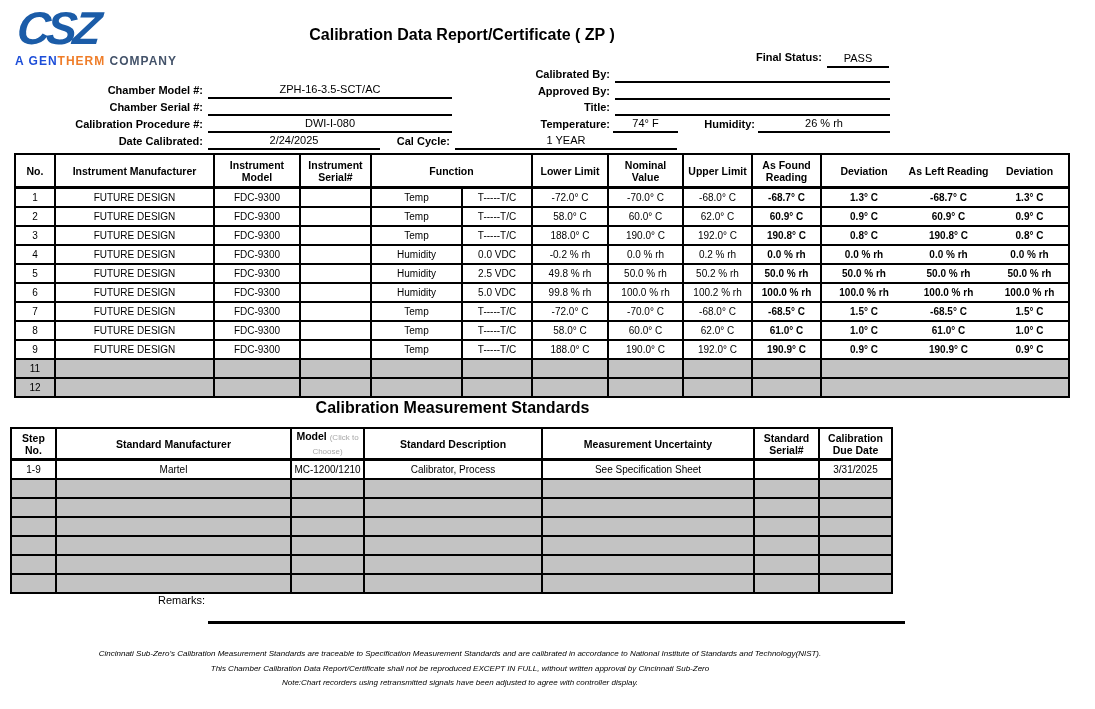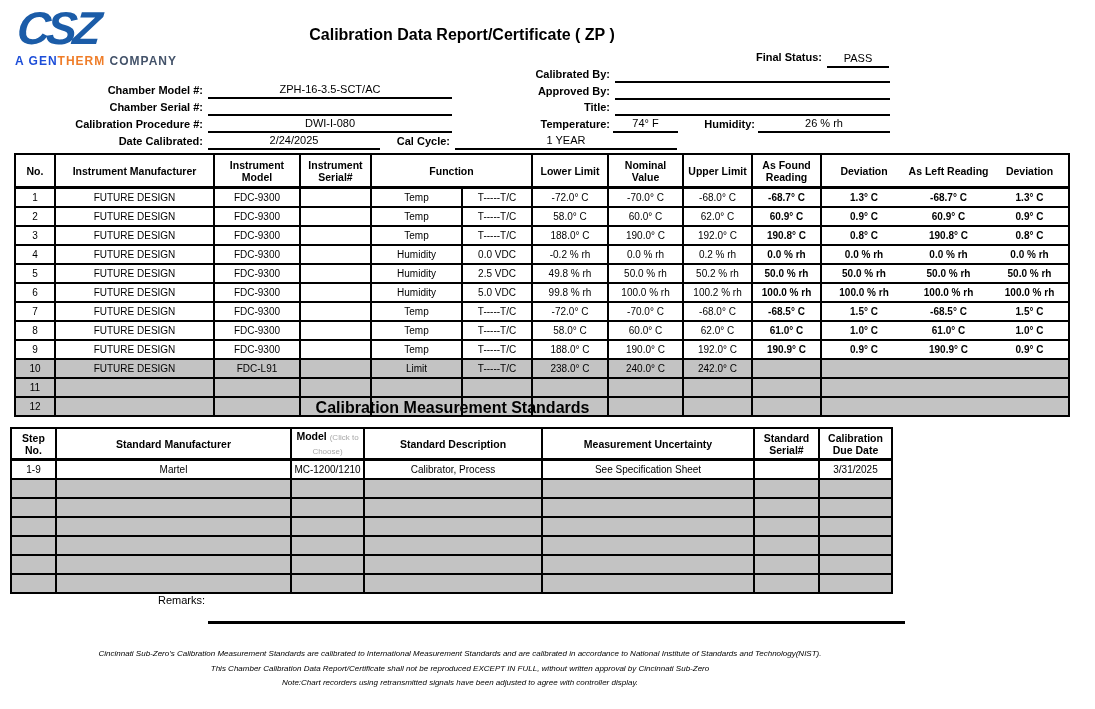--- a/index.html
+++ b/index.html
@@ -248,35 +248,20 @@
         <td class="c5">T-----T/C</td>
         <td class="c6">188.0° C</td>
         <td class="c7">190.0° C</td>
         <td class="c8">192.0° C</td>
         <td class="c9 b">190.9° C</td>
         <td class="c10 b">0.9° C</td>
         <td class="c11 b">190.9° C</td>
         <td class="c12 b">0.9° C</td>
       </tr>
       <tr class="grayrow">
-        <td class="c0">10</td>
-        <td class="c1">FUTURE DESIGN</td>
-        <td class="c2">FDC-L91</td>
-        <td class="c3"></td>
-        <td class="c4">Limit</td>
-        <td class="c5">T-----T/C</td>
-        <td class="c6">238.0° C</td>
-        <td class="c7">240.0° C</td>
-        <td class="c8">242.0° C</td>
-        <td class="c9 b"></td>
-        <td class="c10 b"></td>
-        <td class="c11 b"></td>
-        <td class="c12 b"></td>
-      </tr>
-      <tr class="grayrow">
         <td class="c0">11</td>
         <td class="c1"></td>
         <td class="c2"></td>
         <td class="c3"></td>
         <td class="c4"></td>
         <td class="c5"></td>
         <td class="c6"></td>
         <td class="c7"></td>
         <td class="c8"></td>
         <td class="c9 b"></td>
@@ -390,16 +375,16 @@
         <td class="c5"></td>
         <td class="c6"></td>
       </tr>
     </tbody>
 </table>
 
 <div class="remarks-label">Remarks:</div>
 <div class="remarks-line"></div>
 
 <div class="footer">
-  <div>Cincinnati Sub-Zero's Calibration Measurement Standards are calibrated to International Measurement Standards and are calibrated in accordance to National Institute of Standards and Technology(NIST).</div>
+  <div>Cincinnati Sub-Zero's Calibration Measurement Standards are traceable to Specification Measurement Standards and are calibrated in accordance to National Institute of Standards and Technology(NIST).</div>
   <div>This Chamber Calibration Data Report/Certificate shall not be reproduced EXCEPT IN FULL, without written approval by Cincinnati Sub-Zero</div>
   <div>Note:Chart recorders using retransmitted signals have been adjusted to agree with controller display.</div>
 </div>
 
 </body></html>

